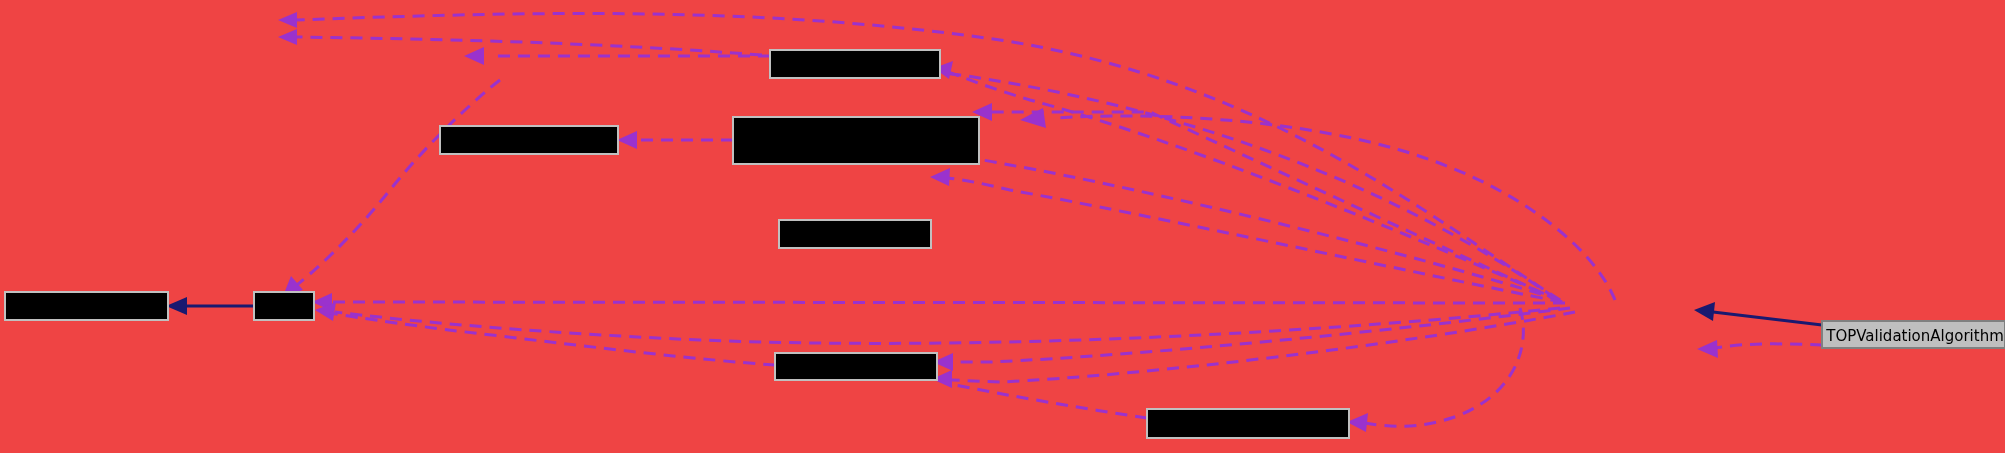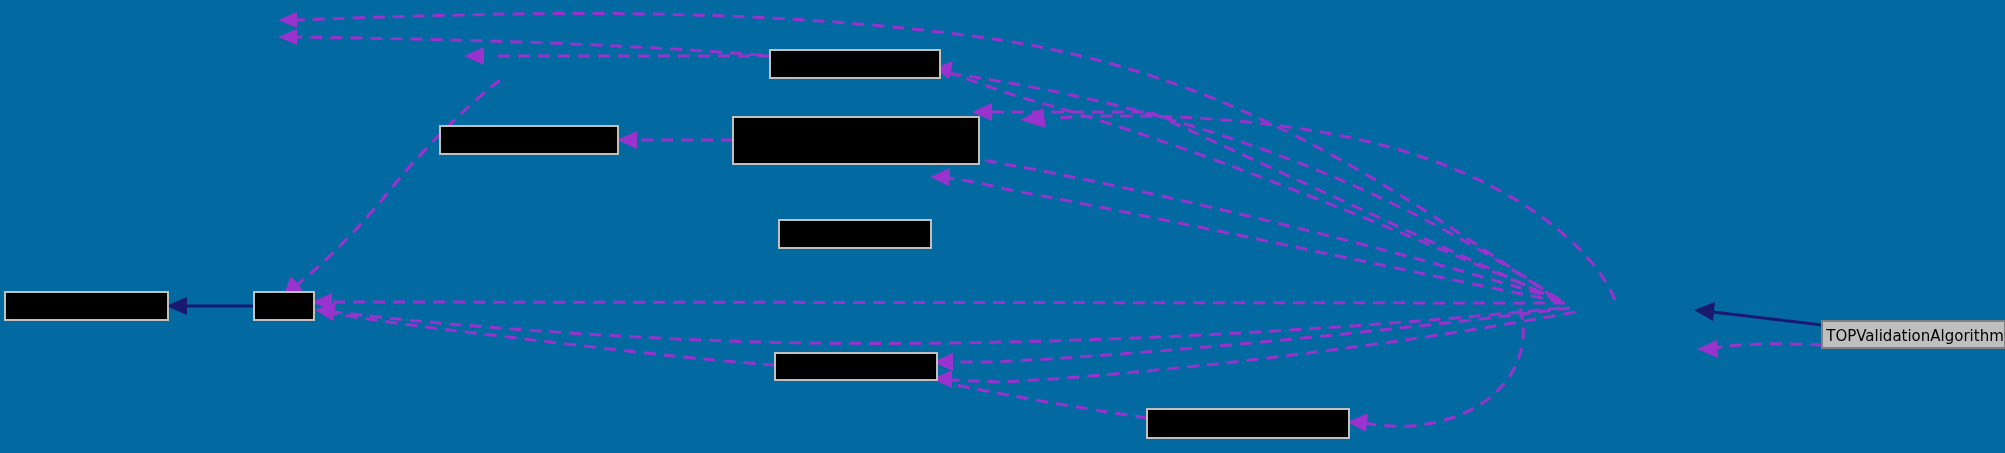--- a/index.html
+++ b/index.html
@@ -10,21 +10,21 @@
   body {
     width: 2005px;
     height: 453px;
     overflow: hidden;
     font-family: "DejaVu Sans", sans-serif;
   }
   #graph-root {
     position: relative;
     width: 2005px;
     height: 453px;
-    background: #0369a1;
+    background: #ef4444;
   }
   #graph-svg {
     position: absolute;
     left: 0;
     top: 0;
     width: 2005px;
     height: 453px;
     display: block;
   }
   .node-box {

